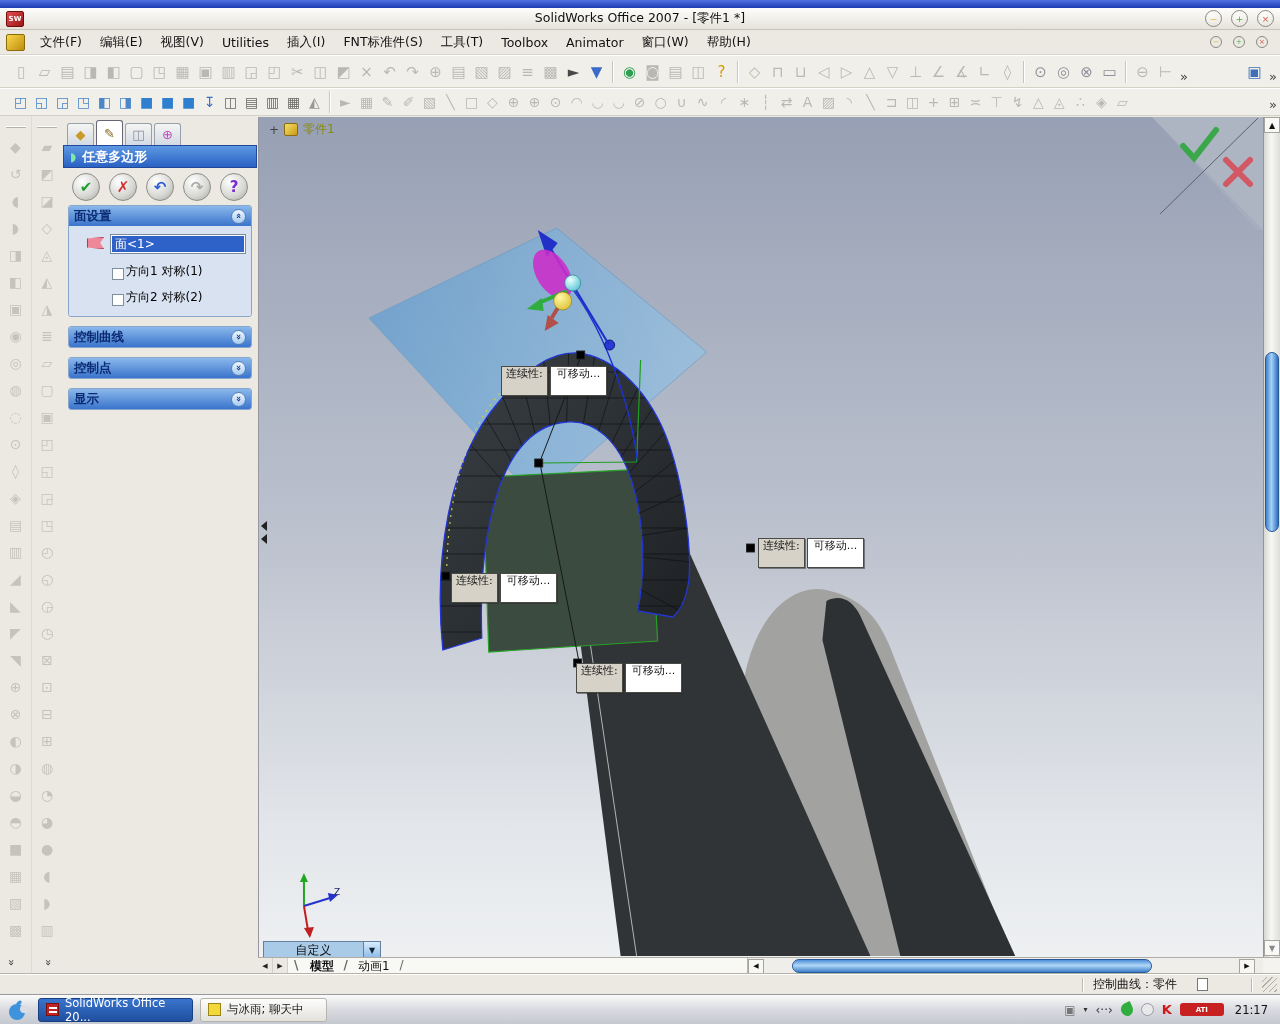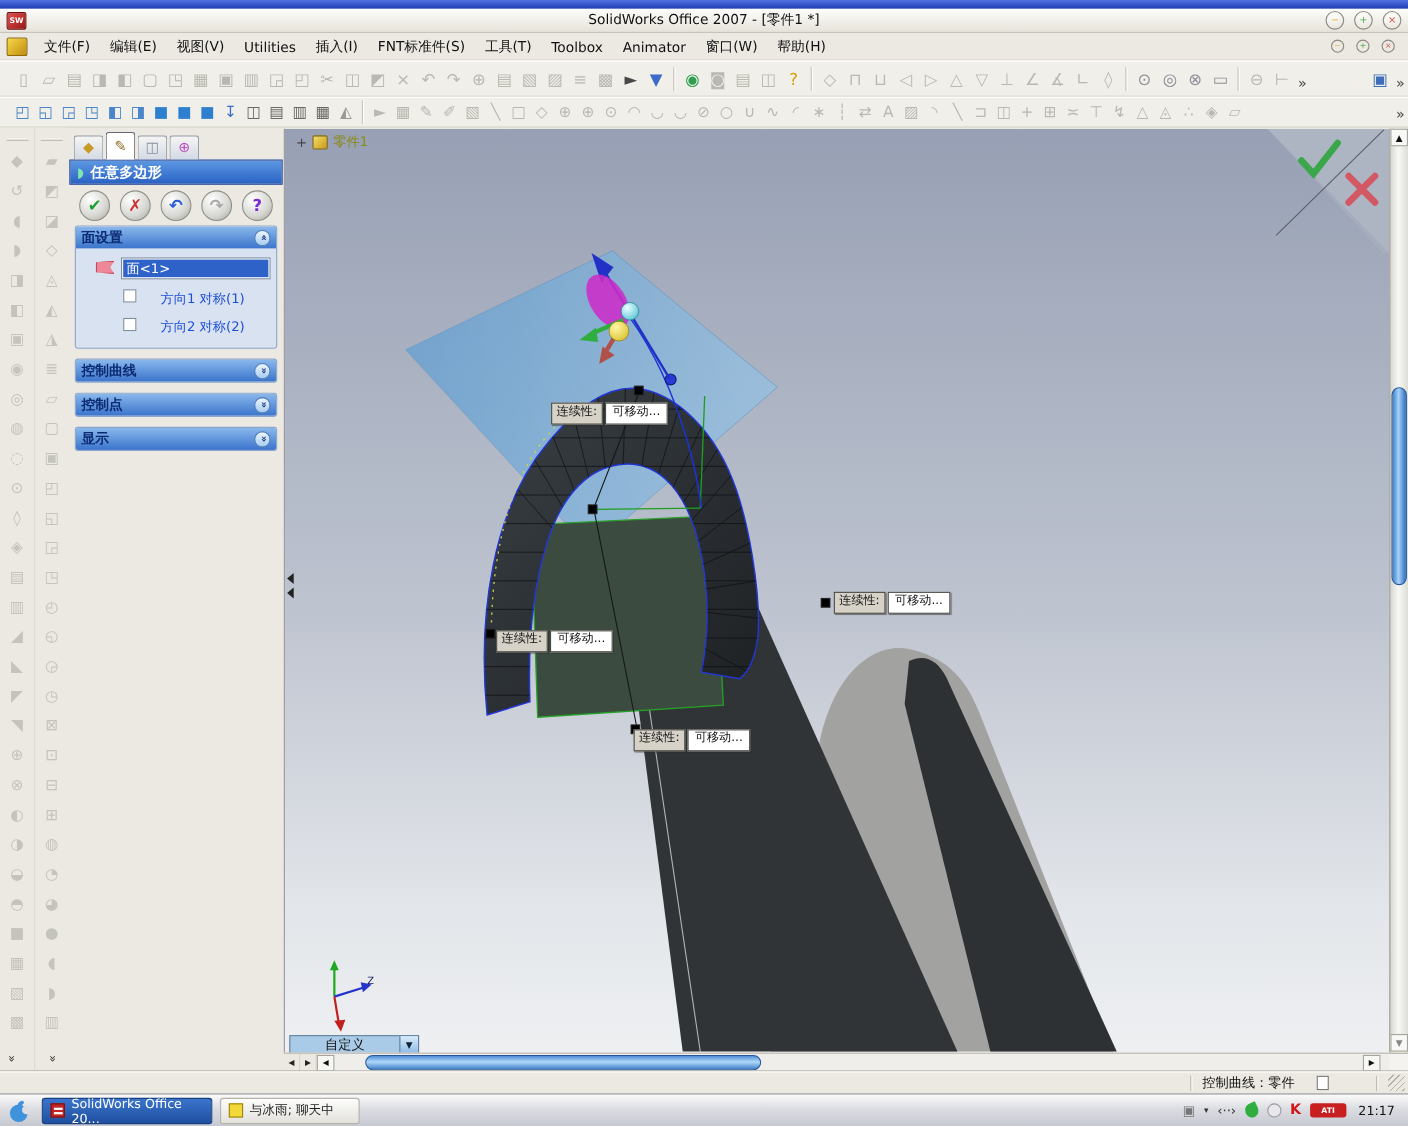--- a/index.html
+++ b/index.html
@@ -51,30 +51,30 @@
   .act{width:28px;height:28px;border-radius:50%;background:radial-gradient(circle at 35% 30%,#ffffff,#d6d6d2 60%,#a4a49e);border:1px solid #8e8e86;display:flex;align-items:center;justify-content:center;font-size:15px;font-weight:bold;cursor:default}
   .group{margin:0 5px 9px 5px;border:1px solid #89a6cc;border-radius:3px;overflow:hidden}
   .ghead{height:20px;background:linear-gradient(180deg,#8ab8ec,#3a74cc);color:#0a2a72;font-weight:bold;font-size:12.5px;display:flex;align-items:center;justify-content:space-between;padding:0 5px}
   .chev{width:15px;height:15px;border-radius:50%;background:linear-gradient(#eef6fe,#a6cbf0);border:1px solid #5580b8;color:#15357a;display:flex;align-items:center;justify-content:center;font-size:9px}
   .chev span{display:inline-block;transform:rotate(90deg);font-weight:bold}
   .gbody{background:#d9e2f0;padding:8px 5px 10px 18px}
   .facerow{display:flex;align-items:flex-start;gap:6px}
   .flag{width:17px;height:12px;margin-top:3px;background:#ee8898;border:1px solid #b83a50;clip-path:polygon(0 12%,100% 0,78% 50%,100% 100%,0 88%)}
   .selbox{flex:1;background:#fff;border:1px solid #7a8aa0;height:20px;padding:1px}
   .selrow{background:#2f62c8;color:#fff;font-size:12px;height:16px;line-height:16px;padding:0 3px}
-  .chkrow{display:flex;align-items:flex-start;gap:22px;margin:9px 2px 0 25px;font-size:12px;color:#1d4ed8}
+  .chkrow{display:flex;align-items:flex-end;gap:2px;margin:9px 2px 0 25px;font-size:12px;color:#000000}
   .chk{width:12px;height:12px;background:#fff;border:1px solid #7e8ea0;flex:none}
 
   
   .vp{left:258px;top:117px;width:1005px;height:840px;overflow:hidden;border-left:1px solid #98969e}
   .scene{position:absolute;left:0;top:0;width:100%;height:100%}
   .flyout{position:absolute;left:10px;top:4px;display:flex;align-items:center;gap:5px;font-size:12px;color:#8a8a14}
   .flyout .plus{color:#444;font-size:12px}
   .flyout .part-ic{width:14px;height:13px;background:linear-gradient(135deg,#f4de66,#c89a18);border:1px solid #8a6c0c;border-radius:2px}
-  .callout{position:absolute;display:flex;gap:2px;height:20px;font-size:11px;line-height:14px;white-space:nowrap;filter:drop-shadow(1.5px 1.5px 0 rgba(40,40,40,.5))}
+  .callout{position:absolute;display:flex;gap:2px;height:30px;font-size:11px;line-height:14px;white-space:nowrap;filter:drop-shadow(1.5px 1.5px 0 rgba(40,40,40,.5))}
   .callout .cl{background:#d6d2c8;border:1px solid #4a4a44;padding:0 4px}
   .callout .cv{background:#fff;border:1px solid #4a4a44;padding:0 6px}
   .vcombo{position:absolute;left:4px;top:824px;width:118px;height:19px;background:#a9cbe7;border:1px solid #64809c;display:flex;align-items:center;font-size:12px}
   .vcombo .vtext{flex:1;text-align:center}
   .vcombo .vbtn{width:17px;height:100%;background:linear-gradient(#d8ecfc,#86b6e6);border-left:1px solid #64809c;display:flex;align-items:center;justify-content:center;font-size:8px;color:#123}
 
   
   .vs{left:1263px;top:117px;width:17px;height:840px;background:linear-gradient(90deg,#d6d6d2,#f7f7f5 45%,#dedeD8);border-left:1px solid #96948c}
   .vs-btn{position:absolute;left:0;width:16px;height:16px;background:#f8f8f6;border:1px solid #a6a49c;display:flex;align-items:center;justify-content:center;font-size:8px;color:#111}
   .vs-thumb{position:absolute;left:1px;top:235px;width:14px;height:180px;border-radius:8px;background:linear-gradient(90deg,#3f7fc8,#a6d2f8 45%,#2f6fc0);border:1px solid #26589a}
@@ -105,21 +105,21 @@
   .tbtn.active{width:155px;background:linear-gradient(180deg,#3a74cc,#1f4f9f);border:1px solid #16407f;color:#fff}
   .tbtn.idle{width:127px;background:linear-gradient(180deg,#fdfdfc,#e2e1dc);border:1px solid #b6b4aa;color:#222}
   .sw-ic{width:13px;height:13px;background:#c02424;border:1px solid #7a1010;flex:none;position:relative}
   .sw-ic::after{content:"";position:absolute;left:2px;top:3px;width:8px;height:2px;background:#fff;box-shadow:0 4px 0 #fff}
   .note-ic{width:13px;height:13px;background:#f2d838;border:1px solid #9a8418;flex:none}
   .tray{margin-left:auto;display:flex;align-items:center;gap:8px;padding-right:7px}
   .tr{font-size:12px;color:#333}
   .leaf-ic{width:12px;height:13px;background:#2fae3f;border-radius:70% 0 70% 70%;transform:rotate(-25deg)}
   .dog-ic{width:13px;height:13px;border-radius:50%;background:#e8e8ea;border:1px solid #9a9aa0}
   .kav-ic{font-weight:bold;color:#d01818;font-size:13px}
-  .ati-ic{width:33px;height:13px;background:#c82020;border-radius:3px;color:#fff;font-size:7px;font-weight:bold;display:flex;align-items:center;justify-content:center}
+  .ati-ic{width:44px;height:13px;background:#c82020;border-radius:3px;color:#fff;font-size:7px;font-weight:bold;display:flex;align-items:center;justify-content:center}
   .clock{font-size:11.5px;color:#111;margin-left:3px}
 </style>
 </head>
 <body>
 
 <div class="abs topstrip"></div>
 <div class="abs titlebar">
   <span class="swlogo">SW</span>
   <span class="title-text">SolidWorks Office 2007 - [零件1 *]</span>
   <span class="winbtns">
@@ -591,20 +591,24 @@
     </div>
 </div>
 
 <div class="abs bb">
   <span class="spin">
       <span>◀</span>
     </span>
   <span class="spin">
       <span>▶</span>
     </span>
+  <div class="sheettabs">
+    <span class="stab active">模型</span>
+    <span class="stab">动画1</span>
+  </div>
   <div class="hs">
     <span class="hs-btn">
         <span>◀</span>
       </span>
     <div class="hs-track">
         <div class="hs-thumb"></div>
       </div>
     <span class="hs-btn">
         <span>▶</span>
       </span>

